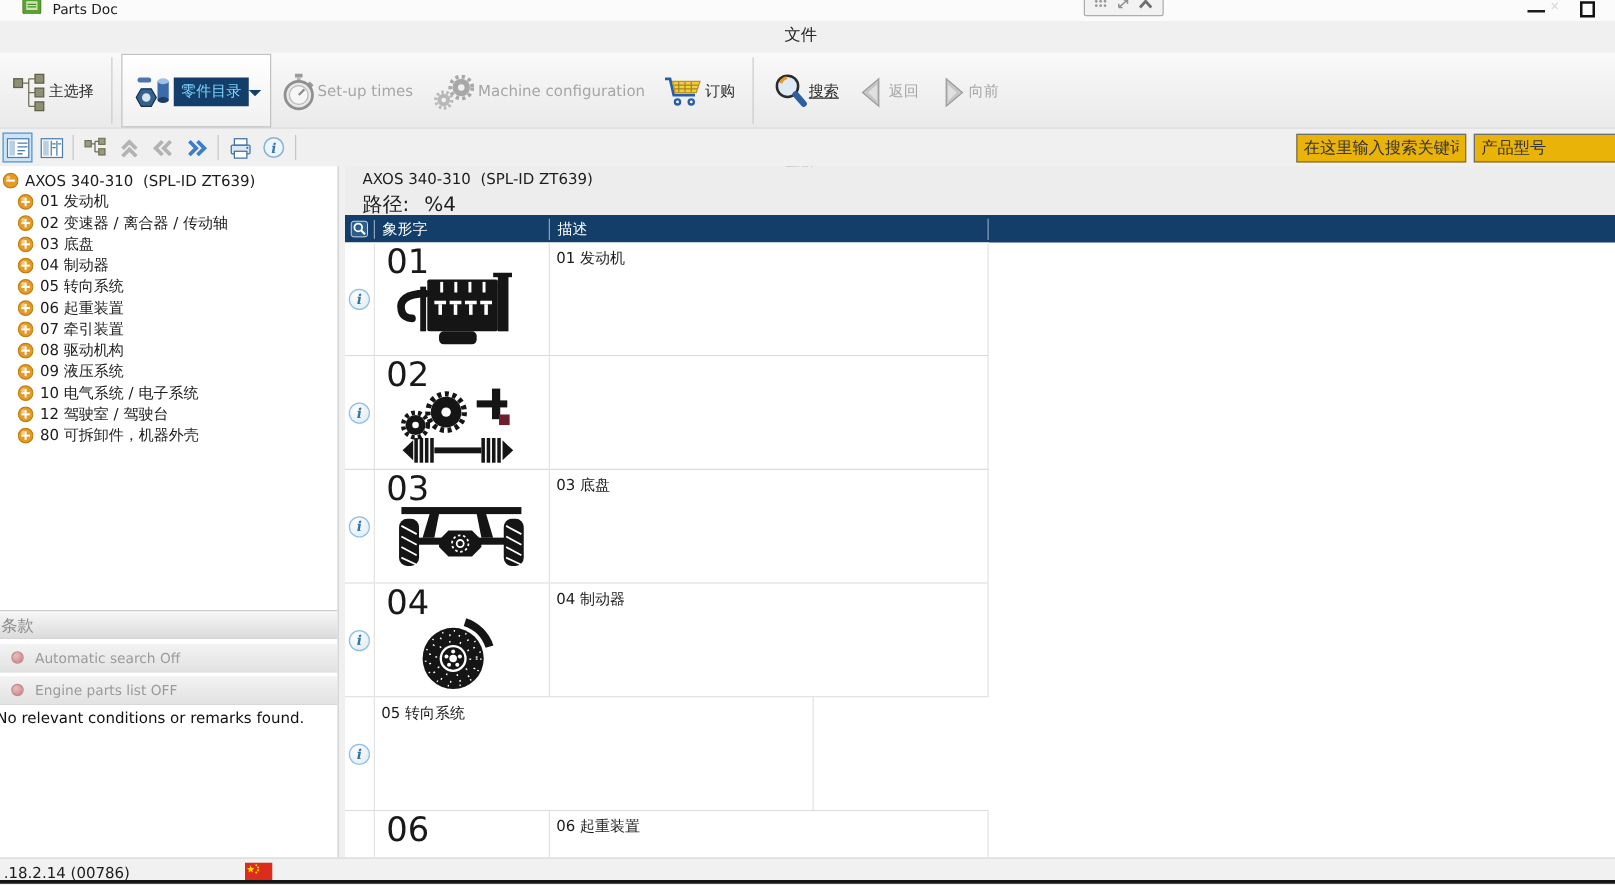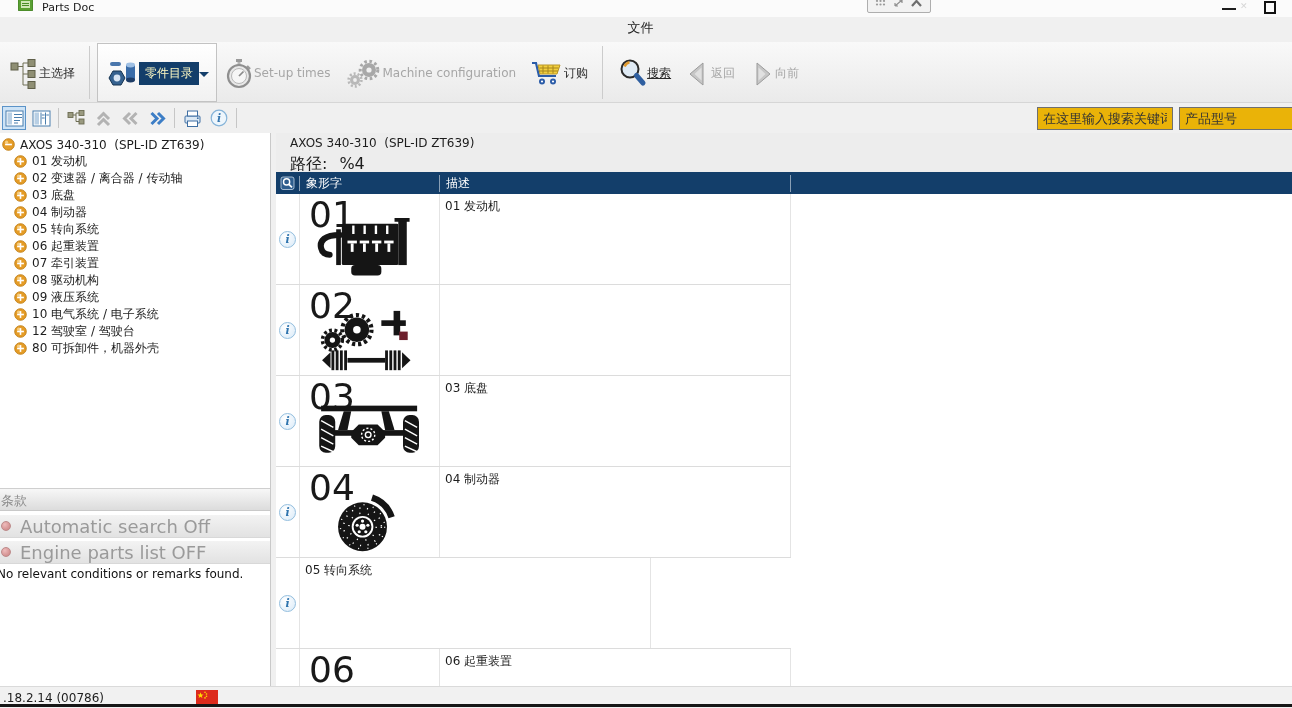--- a/index.html
+++ b/index.html
@@ -27,21 +27,21 @@
   .ribbon { position:absolute; left:0; top:42px; right:0; height:61px;
     background:linear-gradient(#f9f9f9,#eaeaea); border-bottom:1px solid #d6d6d6;
     display:flex; align-items:stretch; padding:1px 2px 0 2px; }
   .rib-btn { display:flex; flex-direction:row; align-items:center; justify-content:flex-start;
     padding:3px 7px 1px 7px; position:relative; }
   .rib-icon { height:36px; display:flex; align-items:center; justify-content:center; }
   .rib-label { font-size:12px; white-space:nowrap; color:#2a2a2a; line-height:15px; }
   .rib-label.u { text-decoration:underline; }
   .rib-btn.disabled .rib-label { color:#a6a6a6; }
   .rib-btn.selected { border:1px solid #c3c3c3; background:linear-gradient(#ffffff,#f1f1f1); }
-  .rib-btn.selected .rib-label { background:#133e6a; color:#fef9c3; padding:4px 6px;text-align:center; }
+  .rib-btn.selected .rib-label { background:#133e6a; color:#7dd3fc; padding:4px 6px;text-align:center; }
   .rib-caret { width:0; height:0; border-left:5px solid transparent; border-right:5px solid transparent;
     border-top:5px solid #133e6a; margin-top:1px; }
   .rib-sep { width:1px; background:#cccccc; margin:3px 7px; }
   
   .subbar { position:absolute; left:0; top:103px; right:0; height:30px; background:#f0f0f0; }
   .mini-toolbar { position:absolute; left:2px; top:3px; display:flex; align-items:center; }
   .mini-btn { width:24px; height:24px; display:flex; align-items:center; justify-content:center; margin-right:3px; }
   .mini-btn.selected { border:1px solid #5b93c8; background:#cde3f6; }
   .mini-sep { width:1px; height:20px; background:#c6c6c6; margin:0 5px 0 2px; }
   .search-input { position:absolute; top:4px; height:23px; border:1px solid #6f6f6f; background:#eab308;
@@ -55,41 +55,41 @@
   .tree { padding-top:3px; }
   .tree-row { display:flex; align-items:center; height:17px; font-size:12px; color:#1d1d1d; white-space:pre; cursor:default; }
   .tree-row .ball { flex:0 0 auto; margin-right:5px; display:flex; }
   .tree-root-row { padding-left:2px; }
   .tree-item-row { padding-left:14px; }
   .cond-header { position:absolute; left:0; right:0; top:355px; height:23px;
     background:linear-gradient(#f7f7f7,#dcdcdc); border-top:1px solid #cfcfcf; border-bottom:1px solid #c9c9c9;
     color:#8b8b8b; font-size:13px; padding:3px 0 0 1px; }
   .cond-row { position:absolute; left:0; right:0; height:23px;
     background:linear-gradient(#f3f3f3,#e2e2e2); border-bottom:1px solid #d8d8d8;
-    display:flex; align-items:center; padding-left:1px; color:#9a9a9a; font-size:18px; }
+    display:flex; align-items:center; padding-left:9px; color:#9a9a9a; font-size:11px; }
   .cond-dot { width:10px; height:10px; border-radius:50%; margin-right:9px;
     background:radial-gradient(circle at 35% 32%, #eebcbc, #c97f7f); border:1px solid #bd8a8a; }
   .cond-msg { position:absolute; left:-3px; top:434px; font-size:12px; color:#111; white-space:nowrap; }
   
   .main-panel { position:absolute; left:276px; top:133px; right:0; bottom:22px; background:#ededed; }
   .mp-title { position:absolute; left:14px; top:3px; font-size:12px; color:#1d1d1d; white-space:pre; }
   .mp-path { position:absolute; left:14px; top:21px; font-size:16px; color:#1d1d1d; }
   .mp-path .val { margin-left:12px; }
   .parts-table { position:absolute; left:0; right:0; top:39px; bottom:0; background:#fff; overflow:hidden; }
   .pt-header { display:flex; height:22px; background:#133e6a; color:#fff;align-items:center; }
   .pt-h { border-right:1px solid rgba(255,255,255,.5); display:flex; align-items:center; font-size:12px; }
   .pt-h-icon { width:24px; justify-content:center; }
   .pt-h-picto { width:140px; padding-left:6px; }
   .pt-h-desc { width:351px; padding-left:6px; }
   .pt-h-fill { flex:1; border-right:none; }
   .pt-row { display:flex; width:515px; height:91px; border-bottom:1px solid #dcdcdc; background:#fff; }
   .pt-c1 { width:24px; border-right:1px solid #e4e4e4; display:flex; align-items:center; justify-content:center; }
   .pt-c2 { width:140px; border-right:1px solid #e4e4e4; position:relative; }
   .pt-c3 { width:351px; border-right:1px solid #e4e4e4; padding:4px 0 0 5px; font-size:12px; color:#1d1d1d; }
-  .pt-num { position:absolute; left:9px; top:0px; font-size:36px; color:#191919; }
+  .pt-num { position:absolute; left:9px; top:0px; font-size:27px; color:#191919; }
   .pt-icon { position:absolute; left:5px; top:24px; width:132px; height:64px; }
   .pt-icon svg { width:100%; height:100%; }
   .info-badge { width:17px; height:17px; border-radius:50%; border:1px solid #93bede;
     background:radial-gradient(circle at 35% 30%, #ffffff, #d9eaf8);
     color:#2f74ae; font-family:"DejaVu Serif","Liberation Serif",serif; font-style:italic; font-weight:bold;
     font-size:11px; display:flex; align-items:center; justify-content:center; }
   
   .statusbar { position:absolute; left:0; right:0; bottom:0; height:22px; background:#f1f1f1; border-top:1px solid #dadada; }
   .sb-version { position:absolute; left:3px; top:4px; font-size:12px; color:#1d1d1d; }
   .sb-flag { position:absolute; left:196px; top:3px; }

